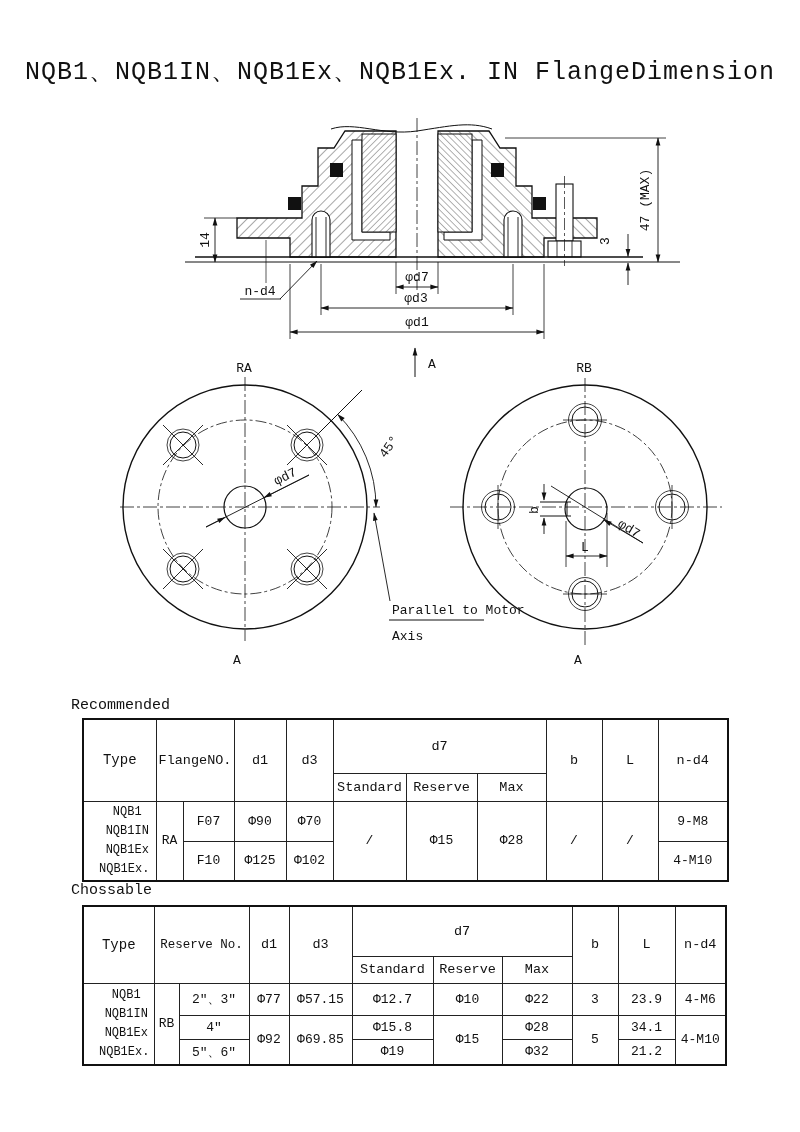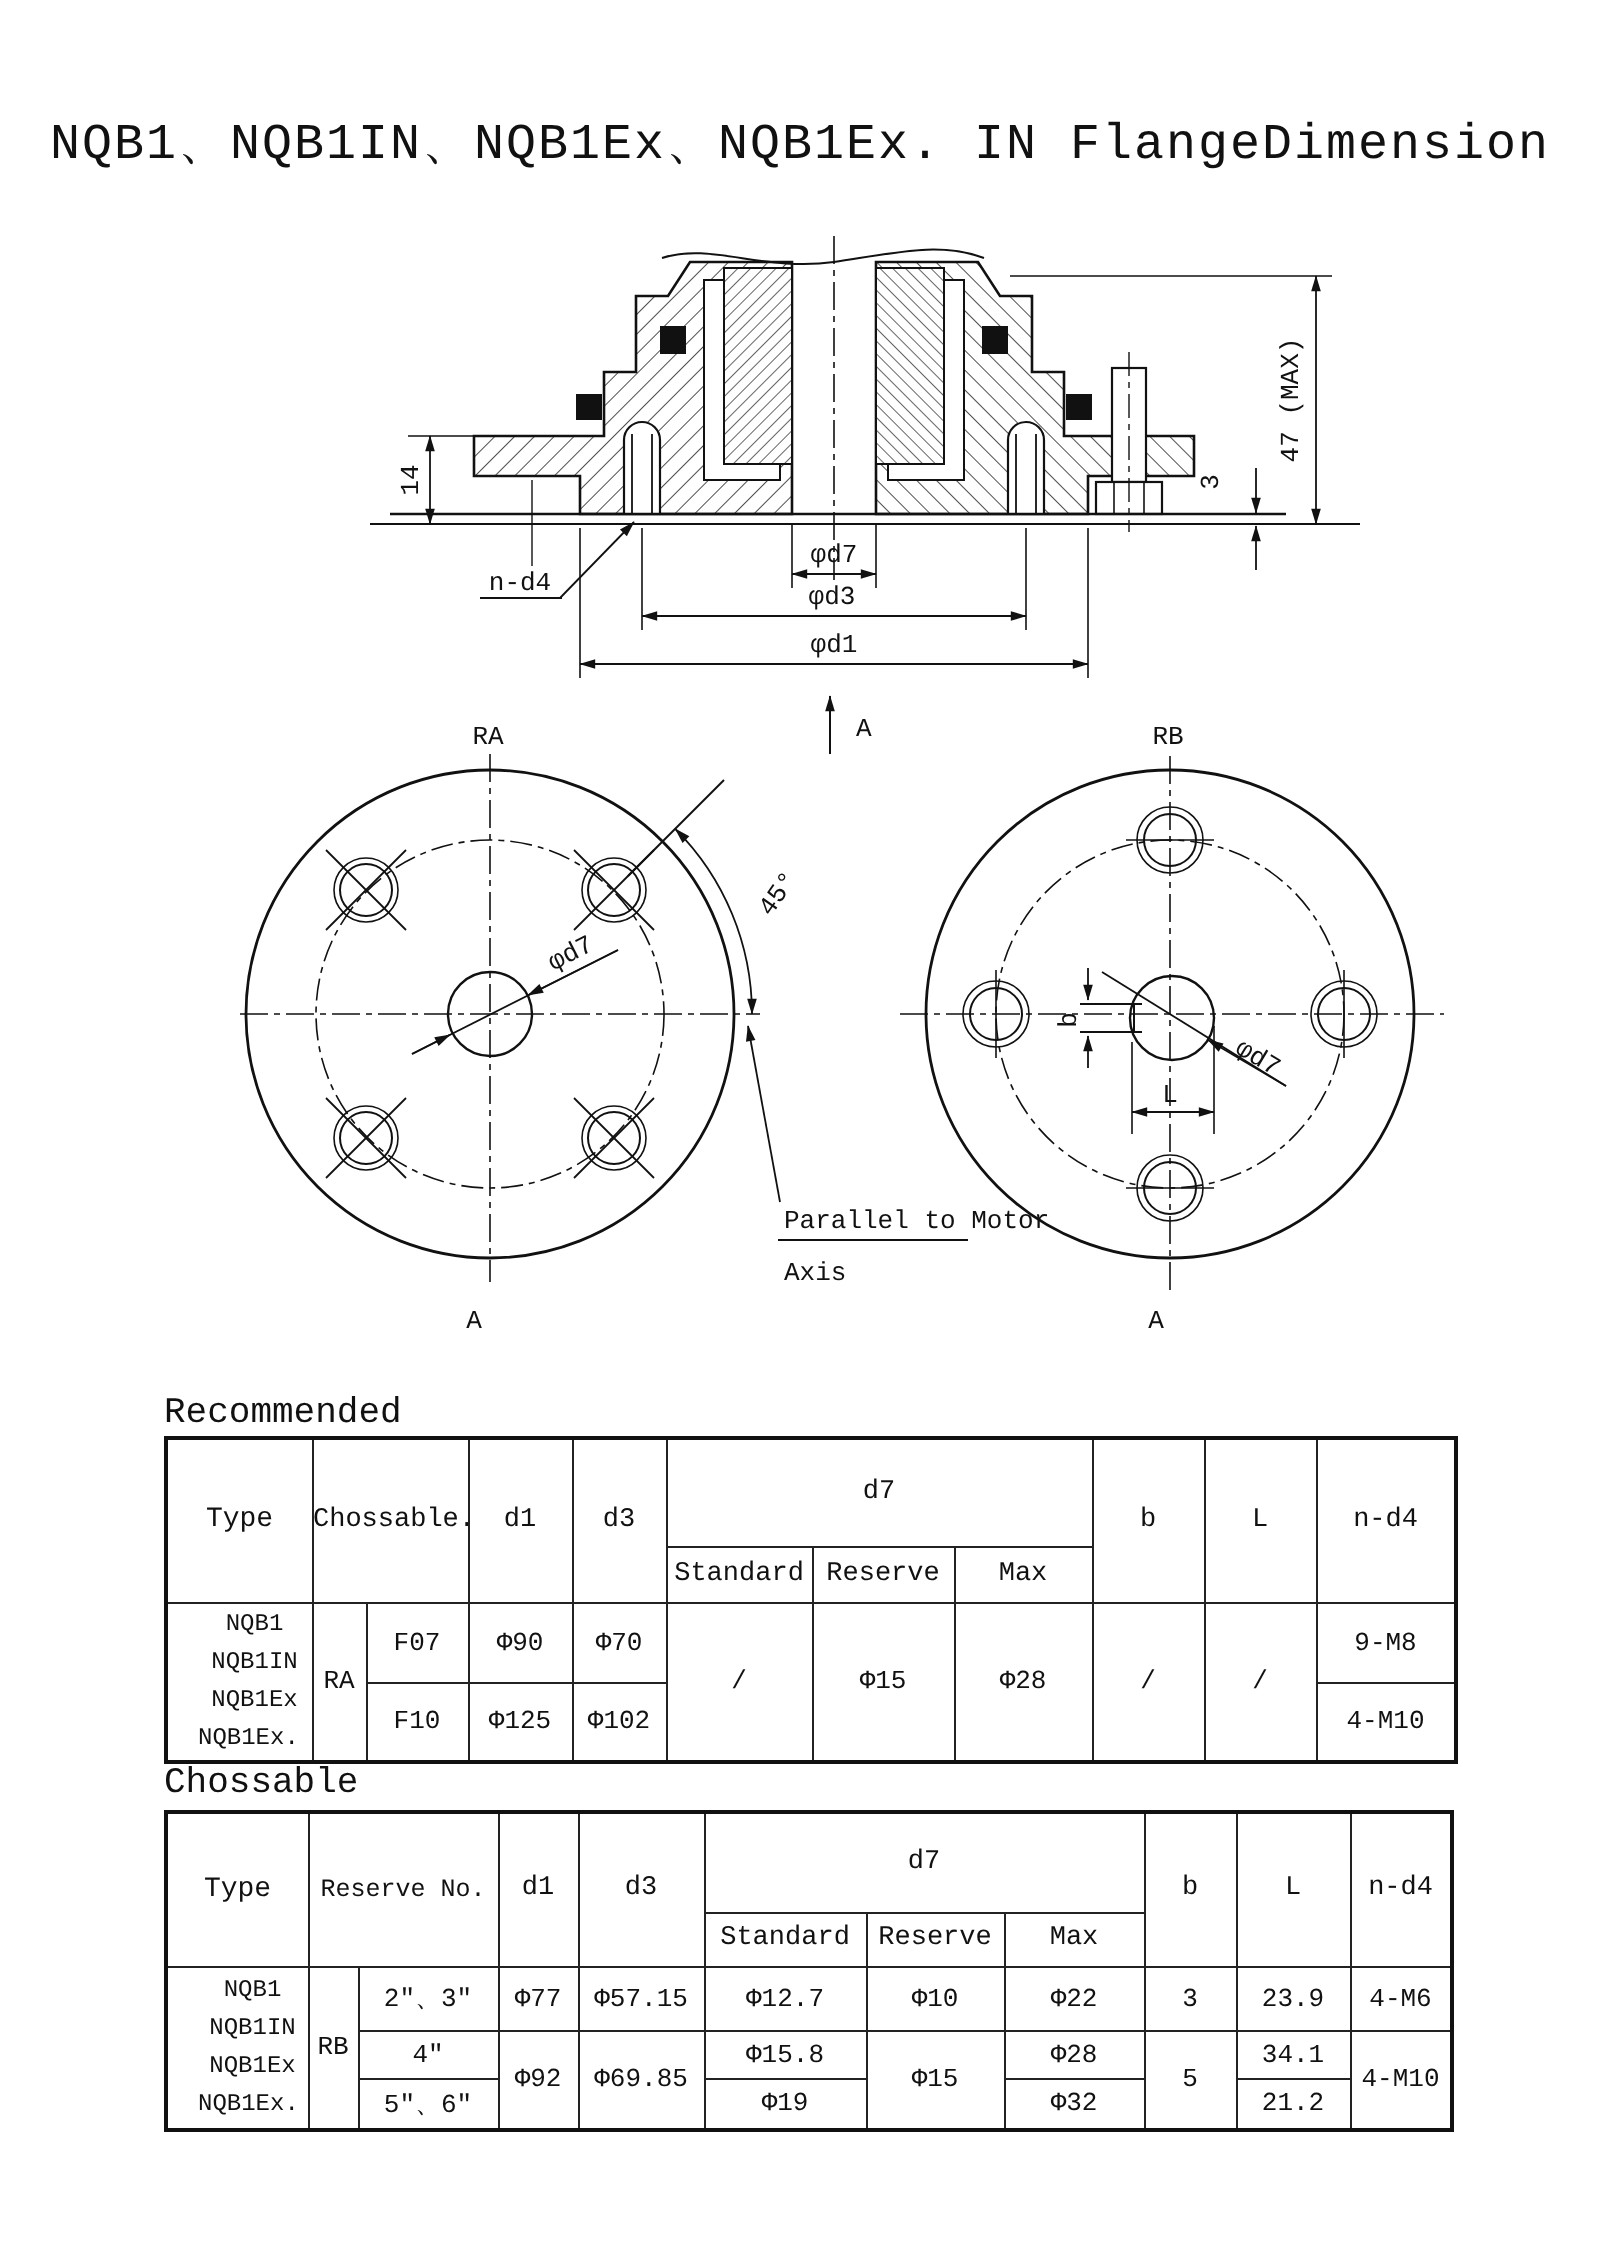--- a/index.html
+++ b/index.html
@@ -2,21 +2,21 @@
 <html><head>
 <meta charset="utf-8">
 <style>
   html,body{margin:0;padding:0;background:#888;}
   .page{position:relative;width:800px;height:1132px;background:#fff;margin:0 auto;
         font-family:"Liberation Mono",monospace;color:#111;overflow:hidden;text-decoration:underline;}
   .title{position:absolute;top:54px;left:0;width:100%;text-align:center;
          font-size:25px;letter-spacing:1px;white-space:nowrap;}
   svg.drawing{position:absolute;left:0;top:0;width:800px;height:692px;}
   .dt{font-family:"Liberation Mono",monospace;font-size:13px;fill:#111;}
-  .caption{position:absolute;left:82px;font-size:18px;}
+  .caption{position:absolute;left:71px;font-size:15px;}
   table.spec{position:absolute;left:82px;border-collapse:collapse;table-layout:fixed;
              border:2px solid #111;font-size:13px;}
   table.spec td{border:1px solid #222;text-align:center;vertical-align:middle;
                 padding:0;overflow:hidden;}
   td.typecell{text-align:left;font-size:12px;}
   td.typecell div{padding-left:5px;line-height:19px;white-space:nowrap;margin-left:10px;}
   td.lft{text-align:left;padding-left:7px;}
   .hdr{font-size:13.5px;margin-top:48px;}
 </style>
 </head>
@@ -230,21 +230,21 @@
         <col style="width:73px">
         <col style="width:71px">
         <col style="width:69px">
     <col style="width:56px">
         <col style="width:56px">
         <col style="width:70px">
   </colgroup>
   <tbody>
         <tr style="height:54px">
     <td rowspan="2" class="hdr" style="font-size:14px">Type</td>
-    <td rowspan="2" colspan="2" class="hdr">Chossable.</td>
+    <td rowspan="2" colspan="2" class="hdr">FlangeNO.</td>
     <td rowspan="2" class="hdr">d1</td>
     <td rowspan="2" class="hdr">d3</td>
     <td colspan="3" class="hdr">d7</td>
     <td rowspan="2" class="hdr">b</td>
     <td rowspan="2" class="hdr">L</td>
     <td rowspan="2" class="hdr">n-d4</td>
   </tr>
   <tr style="height:28px">
     <td class="hdr">Standard</td>
     <td class="hdr">Reserve</td>

